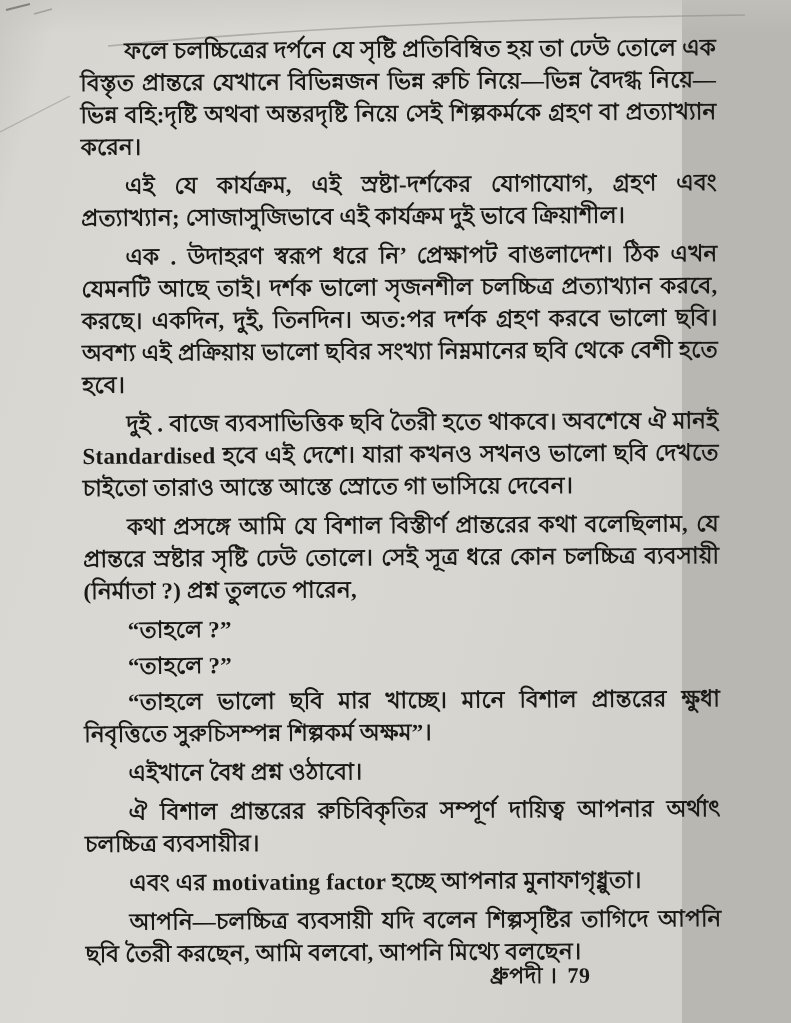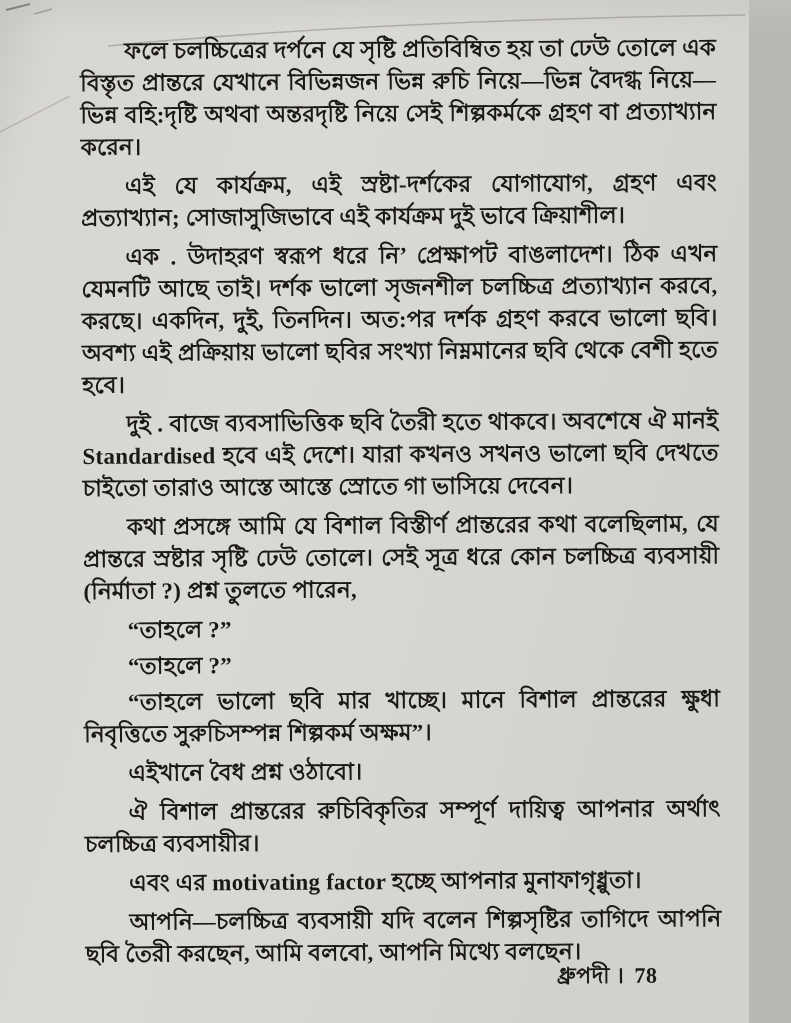--- a/index.html
+++ b/index.html
@@ -5,21 +5,21 @@
   html, body {
     margin: 0;
     padding: 0;
     width: 791px;
     height: 1023px;
     overflow: hidden;
     background: #b9b7b2;
   }
   .page {
     position: relative;
-    width: 749px;
+    width: 682px;
     height: 1023px;
     background:
       linear-gradient(105deg, #c9c7c2 0px, #d8d6d1 60px, #dbd9d4 340px, #d7d5d0 640px, #d3d1cc 791px);
     font-family: "Liberation Serif", "DejaVu Serif", serif;
     color: #1b1916;
   }
   .top-shade {
     position: absolute;
     left: 0; top: 0;
     width: 791px; height: 34px;
@@ -86,16 +86,16 @@
     <p class="quote-line">“তাহলে ?”</p>
     <p class="quote-line">“তাহলে ?”</p>
     <p>“তাহলে ভালো ছবি মার খাচ্ছে।  মানে বিশাল প্রান্তরের ক্ষুধা নিবৃত্তিতে সুরুচিসম্পন্ন শিল্পকর্ম অক্ষম”।</p>
     <p>এইখানে বৈধ প্রশ্ন ওঠাবো।</p>
     <p>ঐ বিশাল প্রান্তরের রুচিবিকৃতির সম্পূর্ণ দায়িত্ব আপনার অর্থাৎ চলচ্চিত্র ব্যবসায়ীর।</p>
     <p>এবং এর motivating factor হচ্ছে আপনার মুনাফাগৃধ্নুতা।</p>
     <p>আপনি—চলচ্চিত্র ব্যবসায়ী যদি বলেন শিল্পসৃষ্টির তাগিদে আপনি ছবি তৈরী করছেন, আমি বলবো, আপনি মিথ্যে বলছেন।</p>
   </div>
 
   <div class="footer">
-    <span>ধ্রুপদী ।</span><span class="pageno">78</span>
+    <span>ধ্রুপদী ।</span><span class="pageno">79</span>
   </div>
 
 </div>
 
 </body></html>

